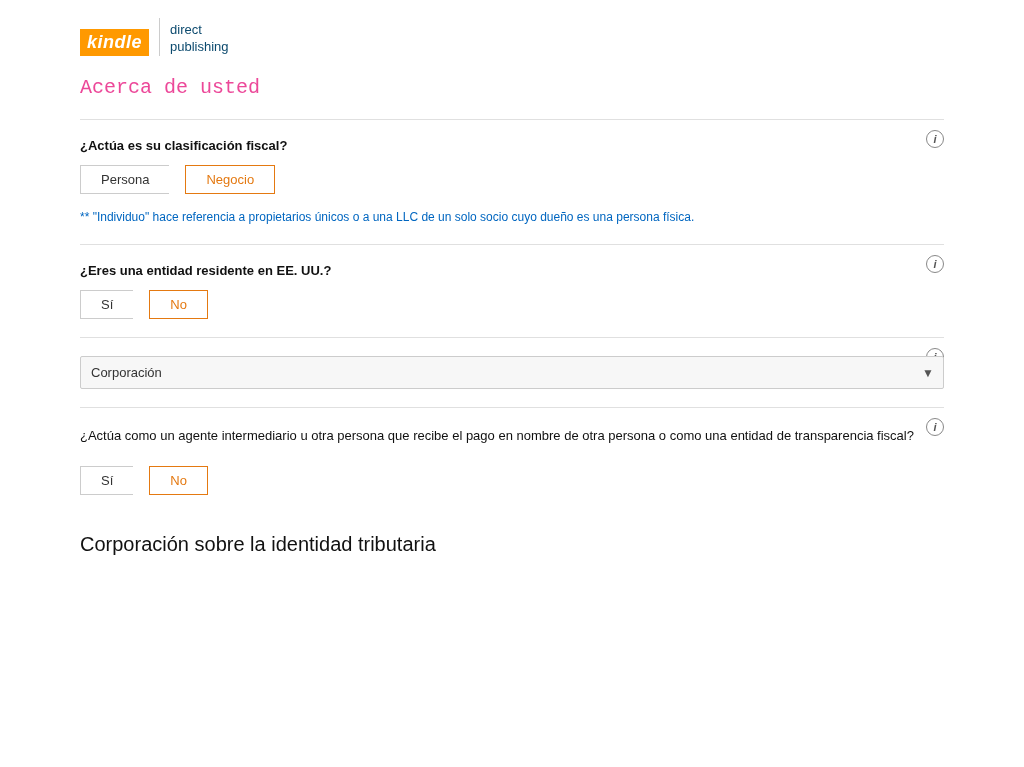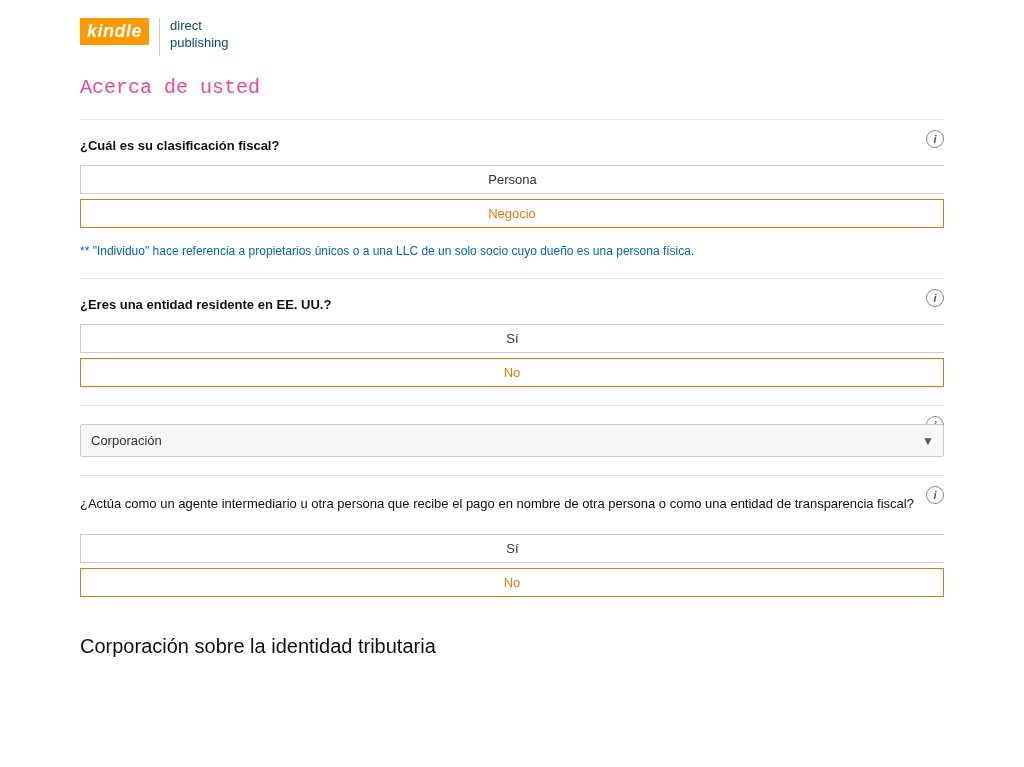--- a/index.html
+++ b/index.html
@@ -25,21 +25,21 @@
     
     .header {
       padding: 18px 0 20px 0;
       display: flex;
       align-items: center;
       gap: 10px;
     }
 
     .kindle-logo {
       display: flex;
-      align-items: flex-start;
+      align-items: flex-end;
       gap: 0;
     }
 
     .kindle-word {
       background-color: #ff9900;
       color: #fff;
       font-size: 18px;
       font-weight: bold;
       padding: 3px 7px;
       letter-spacing: 0.5px;
@@ -105,22 +105,21 @@
     .question-label {
       font-weight: bold;
       font-size: 13px;
       margin-bottom: 12px;
       color: #111;
     }
 
     
     .toggle-group {
       display: flex;
-      gap: 5px;
-      flex-direction: column;
+      gap: 16px;
     }
 
     .toggle-btn {
       padding: 6px 20px;
       border: 1px solid #ccc;
       background: #fff;
       cursor: pointer;
       font-size: 13px;
       color: #333;
       outline: none;
@@ -205,21 +204,21 @@
         <div>publishing</div>
       </div>
     </div>
   </div>
 
 
   <h2 class="section-heading">Acerca de usted</h2>
 
   <div class="question-block">
     <span class="info-icon">i</span>
-    <div class="question-label">¿Cuál es su clasificación fiscal?</div>
+    <div class="question-label">¿Actúa es su clasificación fiscal?</div>
     <div class="toggle-group">
       <button class="toggle-btn">Persona</button>
       <button class="toggle-btn active">Negocio</button>
     </div>
     <div class="note-text">** "Individuo" hace referencia a propietarios únicos o a una LLC de un solo socio cuyo dueño es una persona física.</div>
   </div>
 
   <div class="question-block">
     <span class="info-icon">i</span>
     <div class="question-label">¿Eres una entidad residente en EE. UU.?</div>

